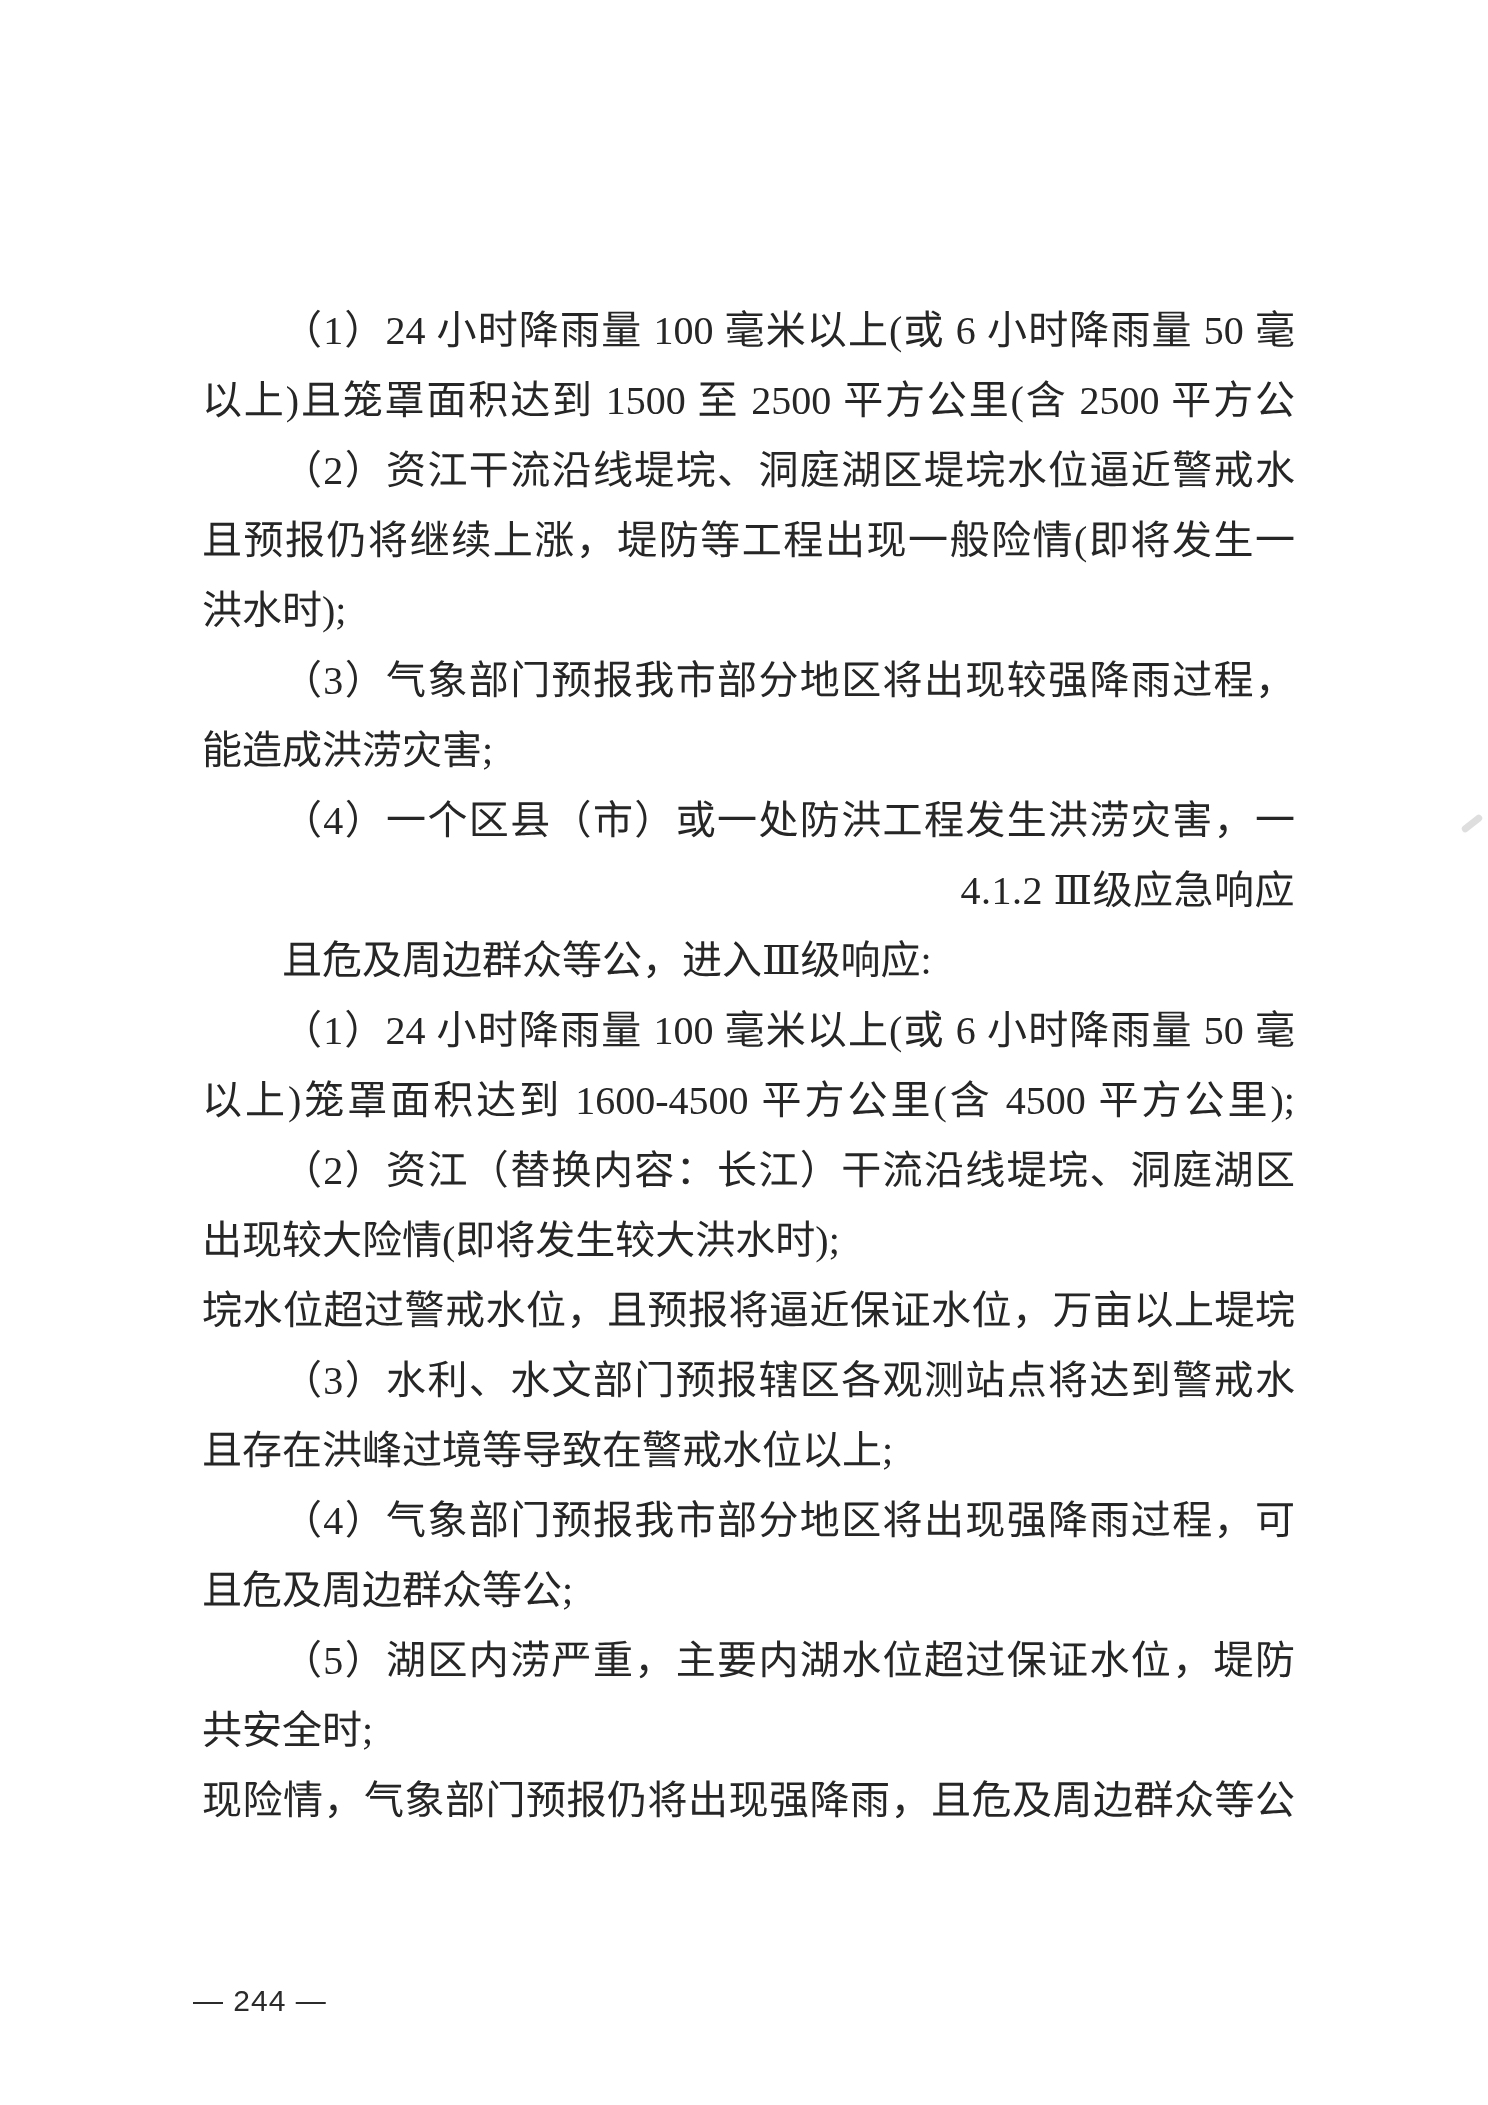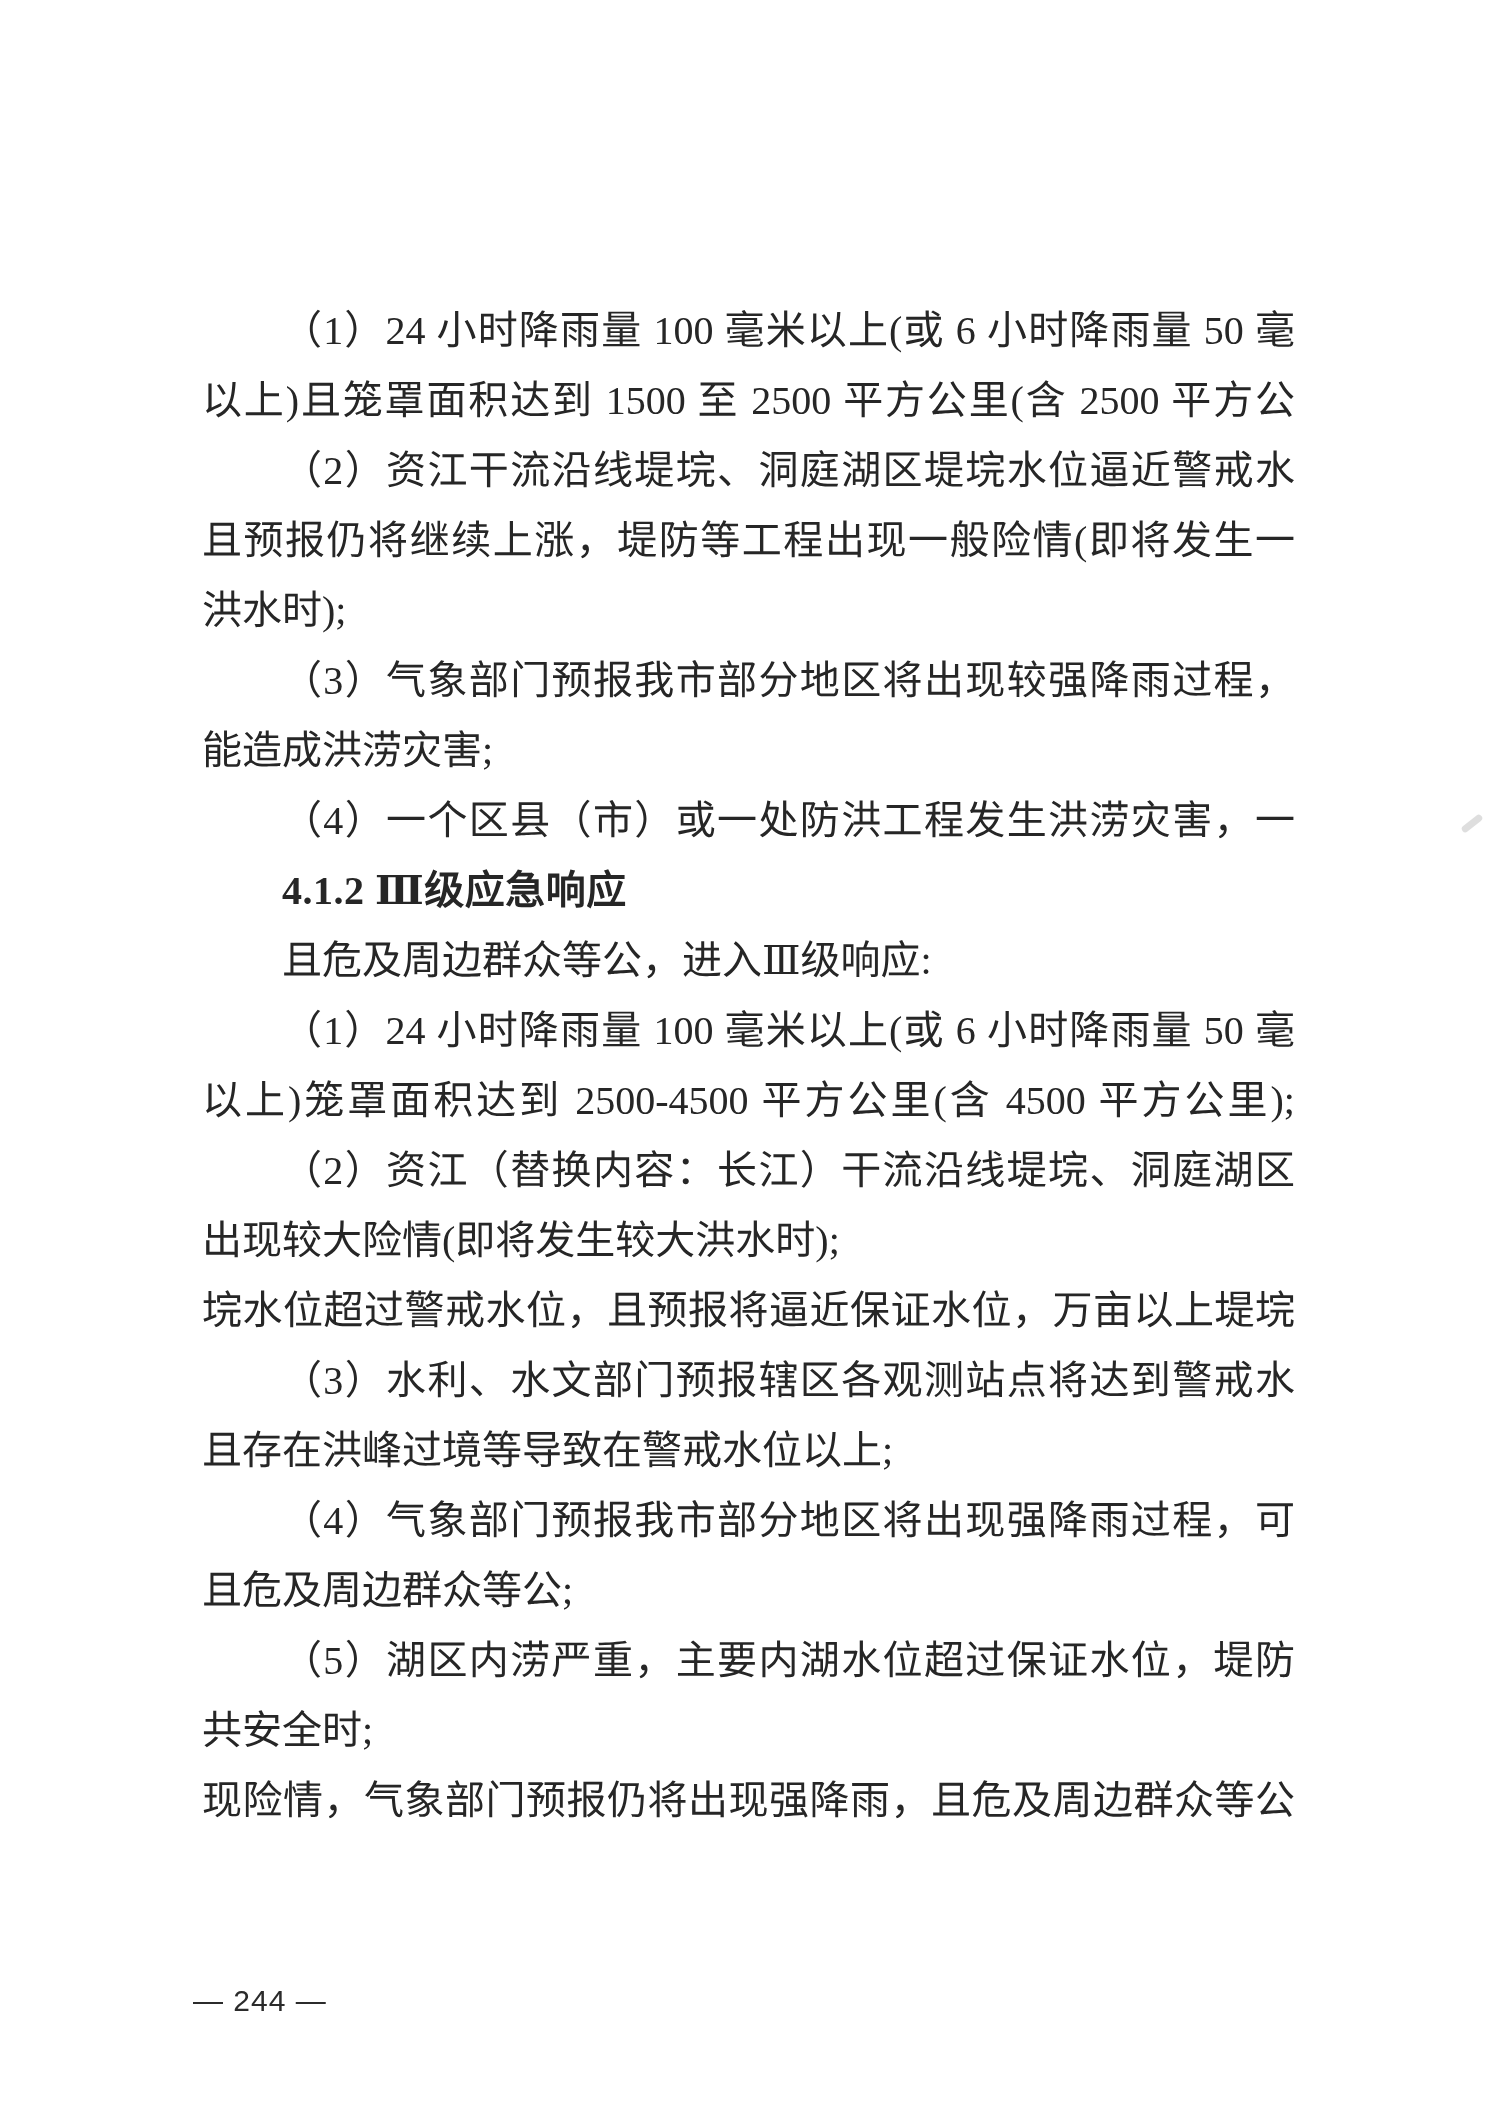--- a/index.html
+++ b/index.html
@@ -31,22 +31,23 @@
     overflow: hidden;
   }
   .line.indent {
     text-indent: 2em;
   }
   .line.fill {
     text-align: justify;
     text-align-last: justify;
   }
   .line.heading {
-    font-weight: 700;
+    font-weight: 400;
     letter-spacing: 0.5px;
+    text-align: right;
   }
   .footer {
     position: absolute;
     left: 193px;
     top: 1948px;
     font-size: 30px;
     line-height: 42px;
     color: #2b2b2b;
     font-family: "Liberation Sans", "DejaVu Sans", sans-serif;
     letter-spacing: 1px;
@@ -73,21 +74,21 @@
       <div class="line fill">以上)且笼罩面积达到 1500 至 2500 平方公里(含 2500 平方公里);</div>
       <div class="line indent fill">（2）资江干流沿线堤垸、洞庭湖区堤垸水位逼近警戒水位，</div>
       <div class="line fill">且预报仍将继续上涨，堤防等工程出现一般险情(即将发生一般</div>
       <div class="line">洪水时);</div>
       <div class="line indent fill">（3）气象部门预报我市部分地区将出现较强降雨过程，可</div>
       <div class="line">能造成洪涝灾害;</div>
       <div class="line indent fill">（4）一个区县（市）或一处防洪工程发生洪涝灾害，一次</div>
       <div class="line heading indent">4.1.2 Ⅲ级应急响应</div>
       <div class="line indent">且危及周边群众等公，进入Ⅲ级响应:</div>
       <div class="line indent fill">（1）24 小时降雨量 100 毫米以上(或 6 小时降雨量 50 毫米</div>
-      <div class="line fill">以上)笼罩面积达到 2500-4500 平方公里(含 4500 平方公里);</div>
+      <div class="line fill">以上)笼罩面积达到 1600-4500 平方公里(含 4500 平方公里);</div>
       <div class="line indent fill">（2）资江（替换内容：长江）干流沿线堤垸、洞庭湖区堤</div>
       <div class="line">出现较大险情(即将发生较大洪水时);</div>
       <div class="line fill">垸水位超过警戒水位，且预报将逼近保证水位，万亩以上堤垸</div>
       <div class="line indent fill">（3）水利、水文部门预报辖区各观测站点将达到警戒水位，</div>
       <div class="line">且存在洪峰过境等导致在警戒水位以上;</div>
       <div class="line indent fill">（4）气象部门预报我市部分地区将出现强降雨过程，可能</div>
       <div class="line">且危及周边群众等公;</div>
       <div class="line indent fill">（5）湖区内涝严重，主要内湖水位超过保证水位，堤防出</div>
       <div class="line">共安全时;</div>
       <div class="line fill">现险情，气象部门预报仍将出现强降雨，且危及周边群众等公</div>

